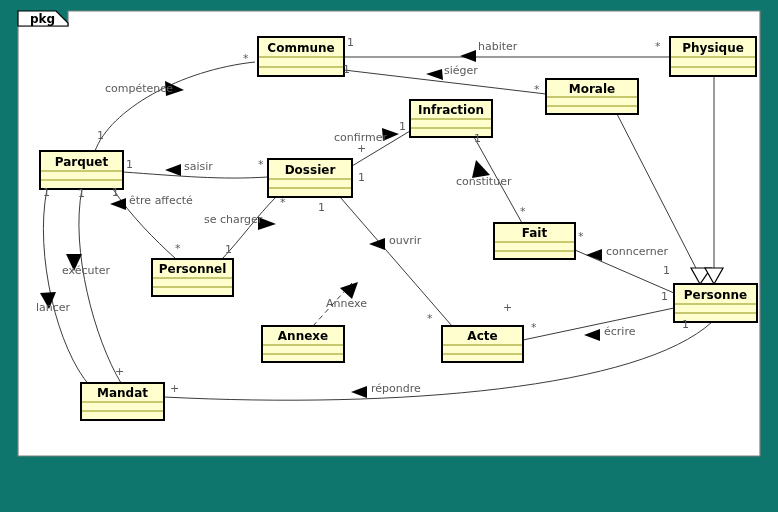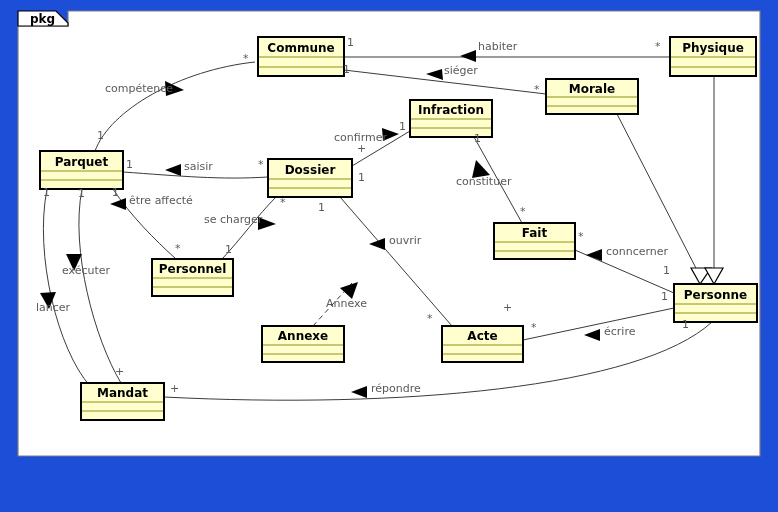--- a/index.html
+++ b/index.html
@@ -6,21 +6,21 @@
   html, body {
     margin: 0;
     padding: 0;
     background: #ffffff;
     font-family: "DejaVu Sans", sans-serif;
   }
   #canvas {
     position: relative;
     width: 778px;
     height: 512px;
-    background: #1d4ed8;
+    background: #0f766e;
     overflow: hidden;
   }
   svg.diagram {
     position: absolute;
     left: 0;
     top: 0;
     width: 778px;
     height: 512px;
   }
   .pkg-label {

